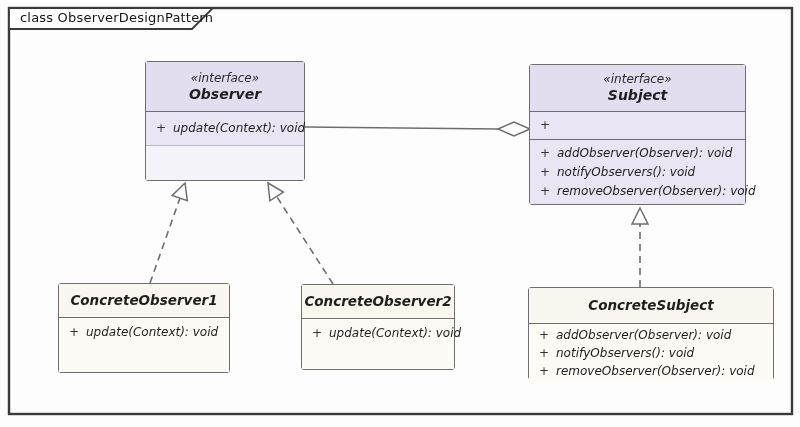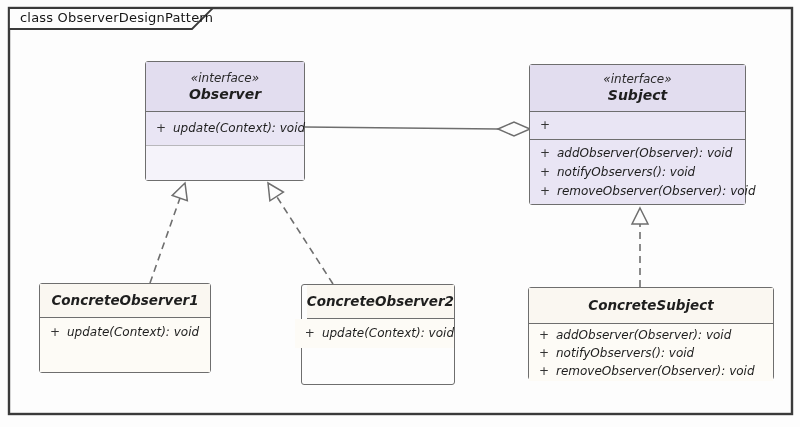--- a/index.html
+++ b/index.html
@@ -55,24 +55,24 @@
   .member-row .vis{flex:none;width:16px;text-align:center;font-style:normal;color:#333;}
   .member-row .sig{padding-left:4px;}
   
   #box-observer{left:145px;top:61px;width:160px;height:120px;}
   #box-observer .hdr{height:49px;}
   #box-observer .comp.ops{height:33px;}
   #box-subject{left:529px;top:64px;width:217px;height:141px;}
   #box-subject .hdr{height:46px;}
   #box-subject .comp.attrs{height:28px;}
   #box-subject .comp.ops{flex:1;padding:3px 0 2px 0;}
-  #box-co1{left:39px;top:283px;width:172px;height:90px;}
+  #box-co1{left:58px;top:283px;width:172px;height:90px;}
   #box-co1 .hdr{height:33px;}
   #box-co1 .comp.ops{height:29px;}
-  #box-co2{left:301px;top:284px;width:154px;height:101px;align-items:flex-end;}
+  #box-co2{left:301px;top:284px;width:154px;height:86px;}
   #box-co2 .hdr{height:33px;}
   #box-co2 .comp.ops{height:29px;}
   #box-cs{left:528px;top:287px;width:246px;height:93px;}
   #box-cs .hdr{height:35px;}
   #box-cs .comp.ops{flex:1;padding:2px 0 1px 0;}
   #box-cs .member-row{line-height:18px;}
 </style>
 </head>
 <body>
 

